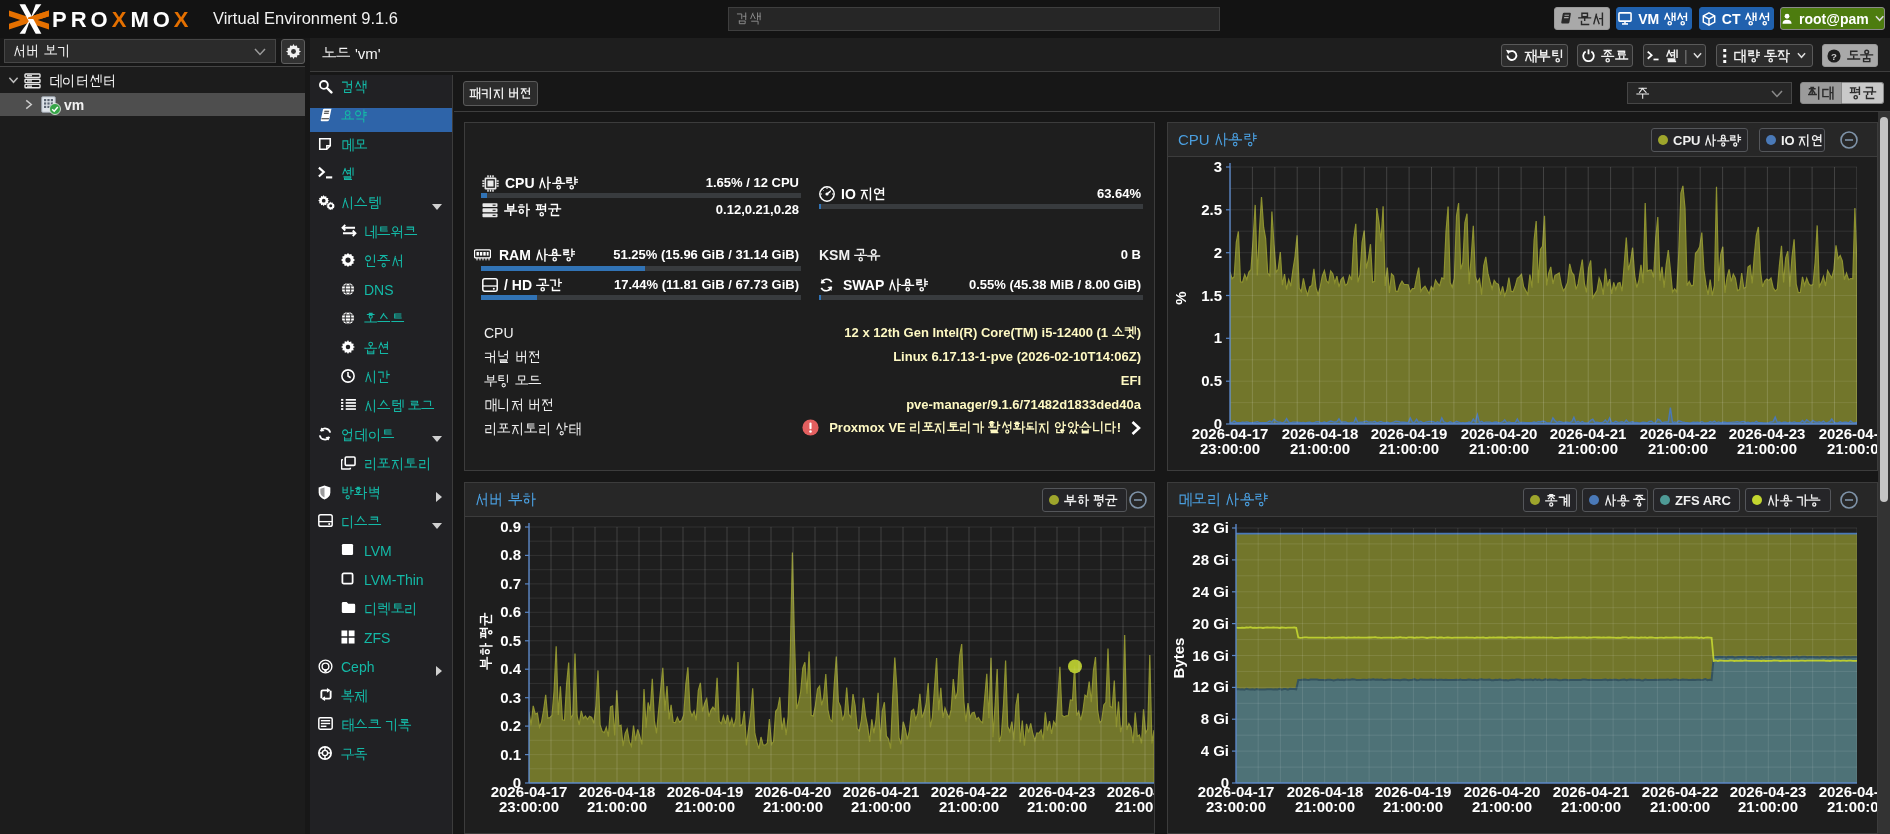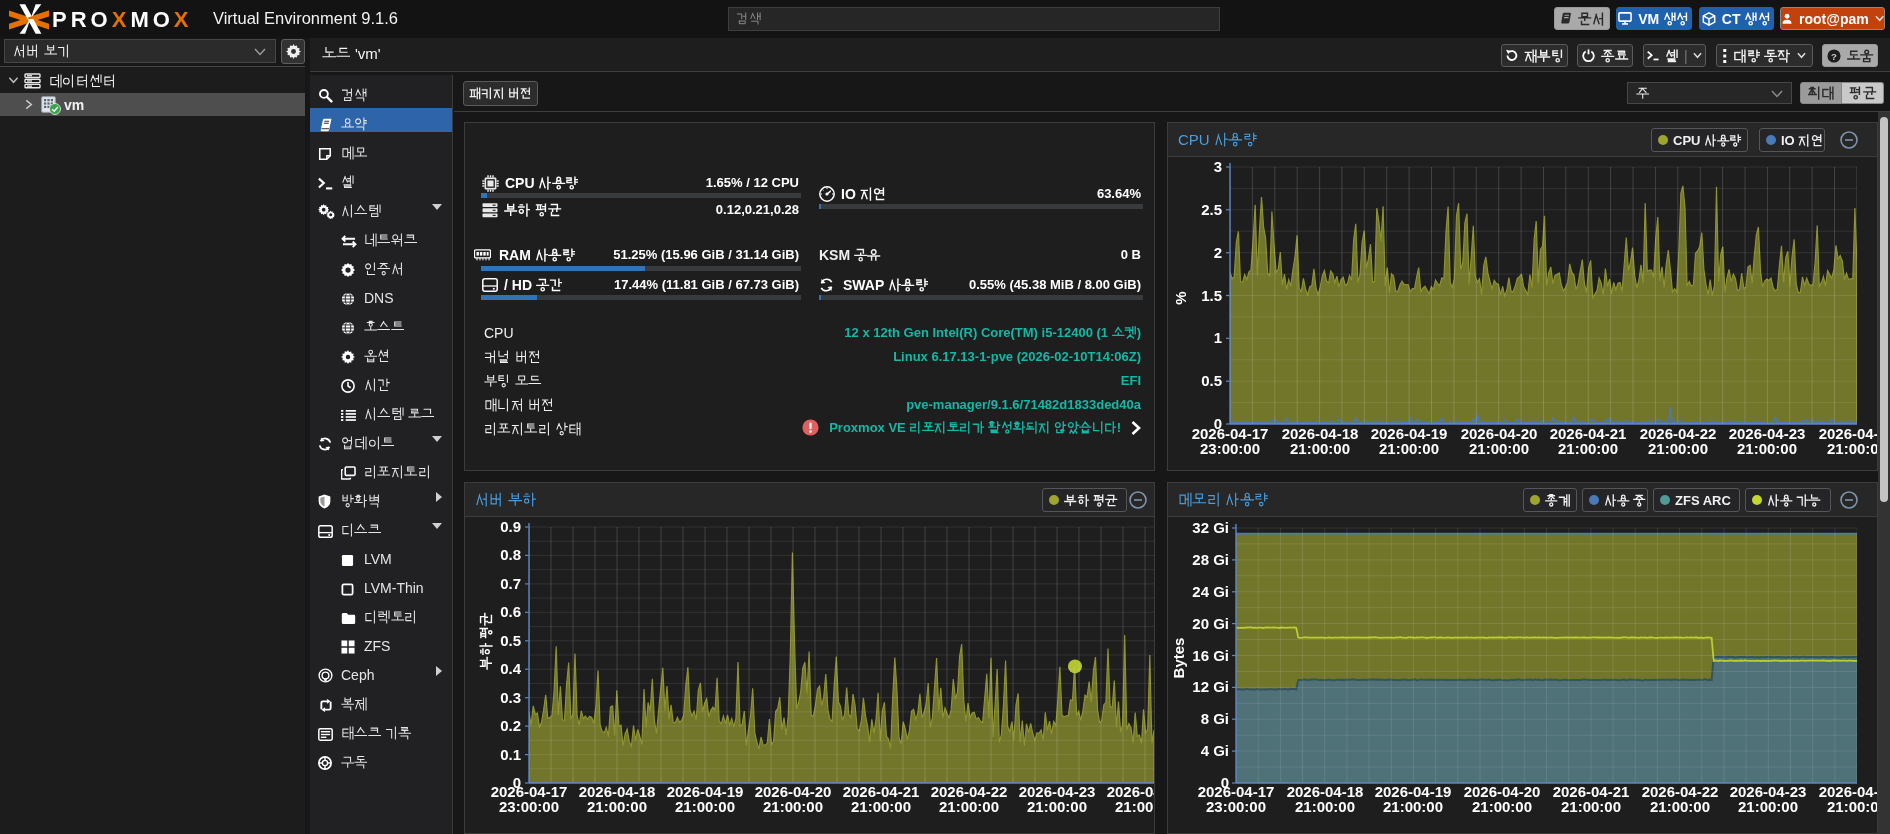--- a/index.html
+++ b/index.html
@@ -12,21 +12,21 @@
 .btn-light{background:#a9a9a9;color:#2a2a2a;border:1px solid #9a9a9a}
 .btn-blue{background:#2061ae;color:#fff;border:1px solid #2061ae}
 .btn-dark{background:#2c2c2c;color:#f0f0f0;border:1px solid #5a5a5a}
 
 #combo{position:absolute;left:4px;top:39px;width:272px;height:24px;background:#2b2b2b;border:1px solid #464646;font-size:14px;color:#f0f0f0;line-height:22px;padding-left:8px}
 #gearbtn{position:absolute;left:281px;top:39px;width:24px;height:25px;background:#323232;border:1px solid #5e5e5e;border-radius:3px;display:flex;align-items:center;justify-content:center}
 #tree{position:absolute;left:0;top:66px;width:305px;height:768px;background:#1c1c1c;border-top:1px solid #444}
 .trow{position:absolute;left:0;width:305px;height:23px;font-size:14px;color:#f2f2f2;display:flex;align-items:center;white-space:nowrap}
 
 #menu{position:absolute;left:310px;top:75px;width:143px;height:759px;background:#212124;border-right:1px solid #3c3c3c}
-.mitem{position:absolute;left:0;width:142px;height:24px;display:flex;align-items:flex-end;font-size:14px;color:#e5e5e5;white-space:nowrap}
+.mitem{position:absolute;left:0;width:142px;height:24px;display:flex;align-items:flex-start;font-size:14px;color:#14b8a6;white-space:nowrap}
 .mitem .mic{width:16px;margin-left:8px;margin-right:7px;text-align:center;flex:none}
 .mitem.sub .mic{margin-left:31px}
 .msel{background:#2e64a9}
 .mcaret{position:absolute;right:10px;width:0;height:0;border-left:5px solid transparent;border-right:5px solid transparent;border-top:6px solid #d0d0d0}
 .mcaretr{position:absolute;right:10px;width:0;height:0;border-top:5px solid transparent;border-bottom:5px solid transparent;border-left:6px solid #d0d0d0}
 
 #chead{position:absolute;left:310px;top:38px;width:1580px;height:34px;background:#1e1e1e;border-bottom:1px solid #3e3e3e}
 #ctitle{position:absolute;left:12px;top:7px;font-size:15px;color:#f5f5f5}
 #toolbar{position:absolute;left:454px;top:73px;width:1436px;height:39px;border-bottom:1px solid #3e3e3e;background:#171717}
 
@@ -34,21 +34,21 @@
 .phead{position:absolute;left:0;top:0;right:0;height:34px;background:#272727;border-bottom:1px solid #3c3c3c}
 .ptitle{position:absolute;left:10px;top:8px;font-size:15px;color:#4a9ede;white-space:nowrap}
 .legbtn{position:absolute;top:5px;height:24px;background:#252528;border:1px solid #54565a;border-radius:3px;color:#f0f0f0;font-size:13px;font-weight:bold;display:flex;align-items:center;padding:0 6px;gap:5px;white-space:nowrap}
 .legdot{width:10px;height:10px;border-radius:50%;flex:none}
 
 .srow{position:absolute;white-space:nowrap;font-size:14px;font-weight:bold;color:#fff;display:flex;align-items:center}
 .sval{position:absolute;white-space:nowrap;font-size:13px;font-weight:bold;color:#fff;text-align:right}
 .pbar{position:absolute;height:5px;background:#383b3e}
 .pfill{position:absolute;left:0;top:0;height:5px;background:#3173b5}
 .ilab{position:absolute;white-space:nowrap;font-size:14px;color:#f0f0f0}
-.ival{position:absolute;white-space:nowrap;font-size:13px;font-weight:bold;color:#14b8a6;text-align:center}
+.ival{position:absolute;white-space:nowrap;font-size:13px;font-weight:bold;color:#fef9c3;text-align:center}
 svg{display:block}
 svg text{font-family:"Liberation Sans",sans-serif}
 .axlab{fill:#ffffff;font-size:15px;font-weight:bold}
 #scroll{position:absolute;left:1878px;top:112px;width:12px;height:722px;background:#333}
 #thumb{position:absolute;left:2px;top:5px;width:8px;height:385px;background:#c4c4c4;border-radius:4px}
 </style></head><body>
 
 <div id="topbar">
  <svg class="abs" style="left:9px;top:4px" width="40" height="30" viewBox="0 0 42 31">
   <defs>
@@ -107,21 +107,21 @@
         <path d="M1.5 4.5 L8 8 L14.5 4.5 M8 8 L8 15" fill="none" stroke="#fff" stroke-width="1.7"></path>
       </svg>
    <span><span>CT <svg viewBox="-4 -6 108 108" style="width:13.4px;height:13.7px;vertical-align:-0.13em;overflow:visible;display:inline-block">
             <path d="M29.0 4.0L11.5 50.0M30.8 15.0L48.3 50.0M70.0 2.0L70.0 60.0M92.0 2.0L92.0 60.0M70.0 30.0L92.0 30.0" fill="none" stroke="currentColor" stroke-width="11.5" stroke-linecap="square"></path>
             <circle cx="50.0" cy="83.6" r="13.2" fill="none" stroke="currentColor" stroke-width="11.5"></circle>
           </svg><svg viewBox="-4 -6 108 108" style="width:13.4px;height:13.7px;vertical-align:-0.13em;overflow:visible;display:inline-block">
             <path d="M29.0 4.0L11.5 50.0M30.8 15.0L48.3 50.0M80.0 2.0L80.0 60.0M58.0 30.0L80.0 30.0" fill="none" stroke="currentColor" stroke-width="11.5" stroke-linecap="square"></path>
             <circle cx="50.0" cy="83.6" r="13.2" fill="none" stroke="currentColor" stroke-width="11.5"></circle>
           </svg></span></span>
     </div>
- <div class="btn" style="left:1780px;top:7px;width:105px;height:23px;background:#c2410c;border:1px solid #8a8a8a;color:#fff">
+ <div class="btn" style="left:1780px;top:7px;width:105px;height:23px;background:#4d7c0f;border:1px solid #8a8a8a;color:#fff">
    <svg width="13" height="13" viewBox="0 0 16 16">
         <circle cx="8" cy="5" r="3.2" fill="#fff"></circle>
         <path d="M2 15 Q2 9.5 8 9.5 Q14 9.5 14 15 Z" fill="#fff"></path>
       </svg>
    <span>root@pam</span>
    <svg width="10" height="7" viewBox="0 0 10 7">
         <path d="M1 1 L5 5.5 L9 1" fill="none" stroke="#ddd" stroke-width="1.6"></path>
       </svg>
     </div>
 </div>

